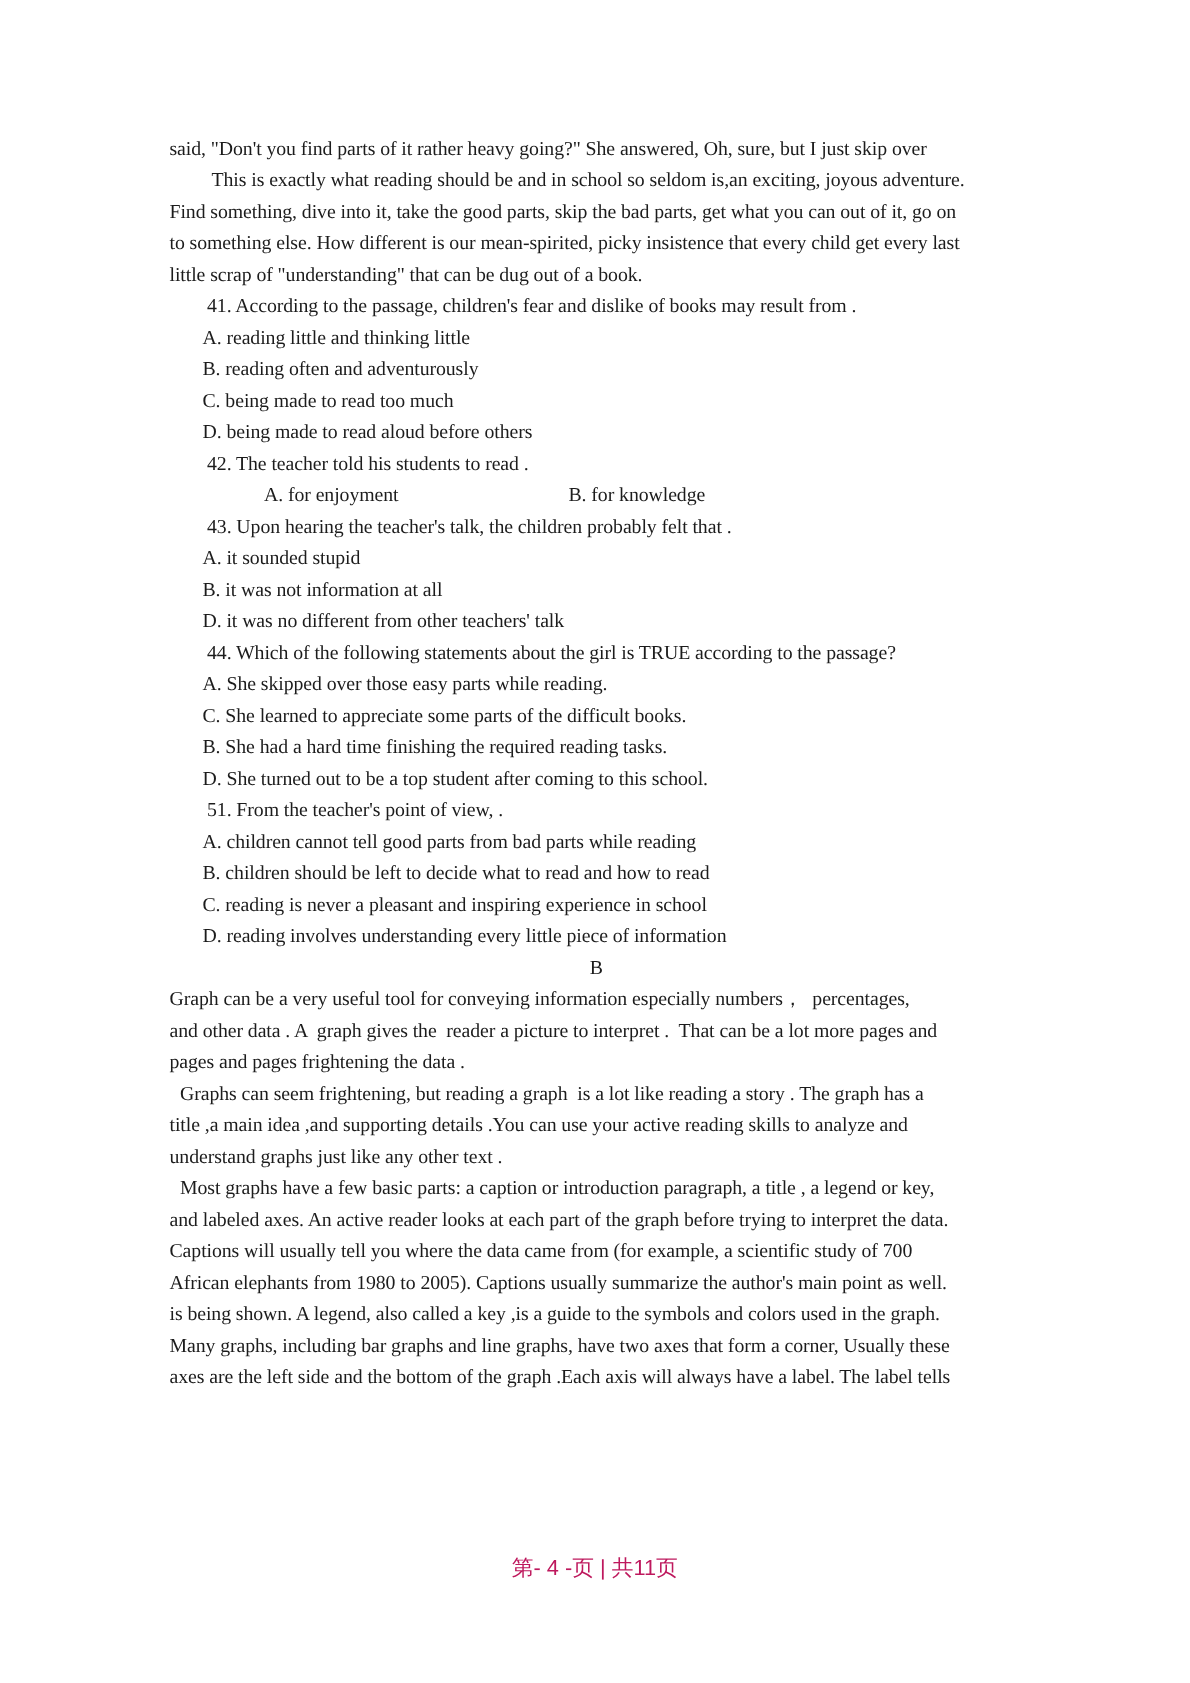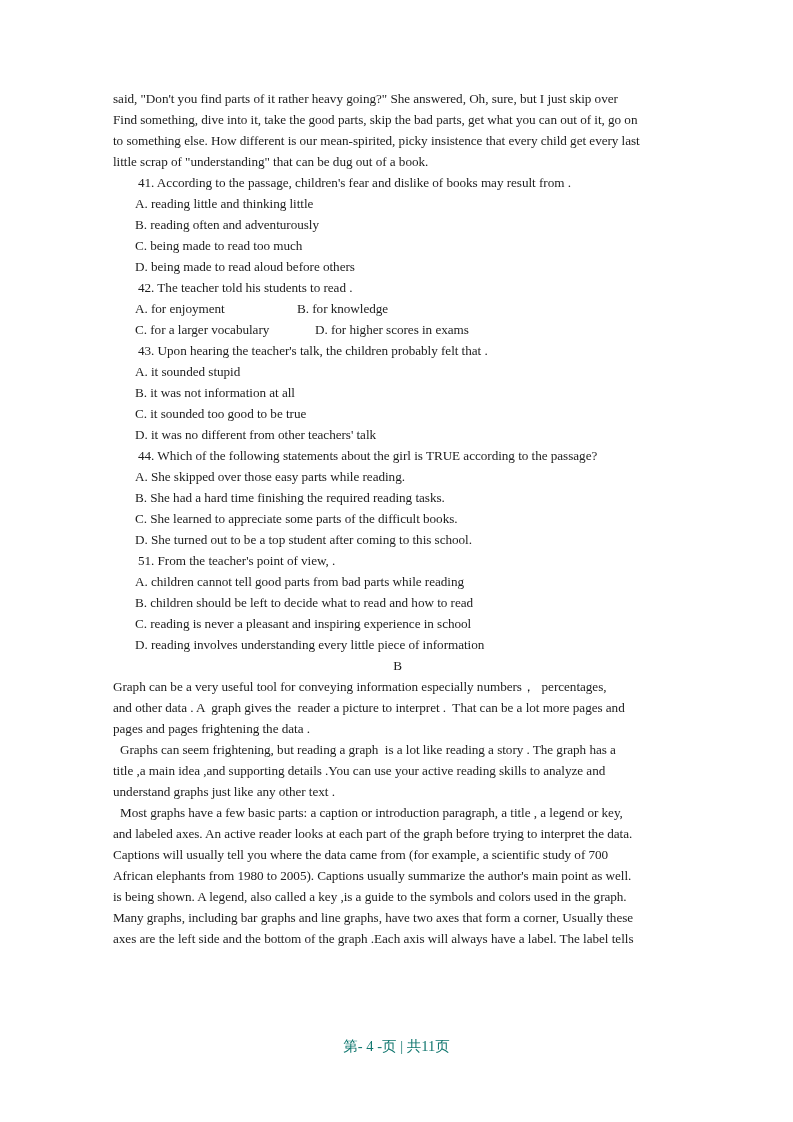--- a/index.html
+++ b/index.html
@@ -30,59 +30,59 @@
     white-space: pre;
   }
   .line.ind  { padding-left: 28px; }  
   .line.ind2 { padding-left: 7px; }   
   .line.q    { padding-left: 25px; }  
   .line.opt  { padding-left: 22px; }  
   .line.center { text-align: center; padding-left: 0; }
   .opt-col {
     display: inline-block;
     vertical-align: top;
+    margin-left: 41px;
   }
   .footer {
     position: absolute;
     left: 0;
     top: 1036px;
     width: 100%;
     text-align: center;
     font-size: 14.5px;
-    color: #0f766e;
+    color: #be185d;
     line-height: 21px;
-    font-family: Liberation Serif, serif;
+    font-family: Liberation Sans, sans-serif;
   }
 </style>
 </head>
 <body>
 
 <div class="page">
   <div class="text-column">
       <div class="line">said, "Don't you find parts of it rather heavy going?" She answered, Oh, sure, but I just skip over</div>
+      <div class="line ind">This is exactly what reading should be and in school so seldom is,an exciting, joyous adventure.</div>
       <div class="line">Find something, dive into it, take the good parts, skip the bad parts, get what you can out of it, go on</div>
       <div class="line">to something else. How different is our mean-spirited, picky insistence that every child get every last</div>
       <div class="line">little scrap of "understanding" that can be dug out of a book.</div>
       <div class="line q">41. According to the passage, children's fear and dislike of books may result from .</div>
       <div class="line opt">A. reading little and thinking little</div>
       <div class="line opt">B. reading often and adventurously</div>
       <div class="line opt">C. being made to read too much</div>
       <div class="line opt">D. being made to read aloud before others</div>
       <div class="line q">42. The teacher told his students to read .</div>
       <div class="line opt"><span class="opt-col" style="width: 162px;">A. for enjoyment</span><span class="opt-col">B. for knowledge</span></div>
-      <div class="line opt"><span class="opt-col" style="width: 180px;">C. for a larger vocabulary</span><span class="opt-col">D. for higher scores in exams</span></div>
       <div class="line q">43. Upon hearing the teacher's talk, the children probably felt that .</div>
       <div class="line opt">A. it sounded stupid</div>
       <div class="line opt">B. it was not information at all</div>
-      <div class="line opt">C. it sounded too good to be true</div>
       <div class="line opt">D. it was no different from other teachers' talk</div>
       <div class="line q">44. Which of the following statements about the girl is TRUE according to the passage?</div>
       <div class="line opt">A. She skipped over those easy parts while reading.</div>
+      <div class="line opt">C. She learned to appreciate some parts of the difficult books.</div>
       <div class="line opt">B. She had a hard time finishing the required reading tasks.</div>
-      <div class="line opt">C. She learned to appreciate some parts of the difficult books.</div>
       <div class="line opt">D. She turned out to be a top student after coming to this school.</div>
       <div class="line q">51. From the teacher's point of view, .</div>
       <div class="line opt">A. children cannot tell good parts from bad parts while reading</div>
       <div class="line opt">B. children should be left to decide what to read and how to read</div>
       <div class="line opt">C. reading is never a pleasant and inspiring experience in school</div>
       <div class="line opt">D. reading involves understanding every little piece of information</div>
       <div class="line center">B</div>
       <div class="line">Graph can be a very useful tool for conveying information especially numbers，  percentages,</div>
       <div class="line">and other data . A  graph gives the  reader a picture to interpret .  That can be a lot more pages and</div>
       <div class="line">pages and pages frightening the data .</div>

